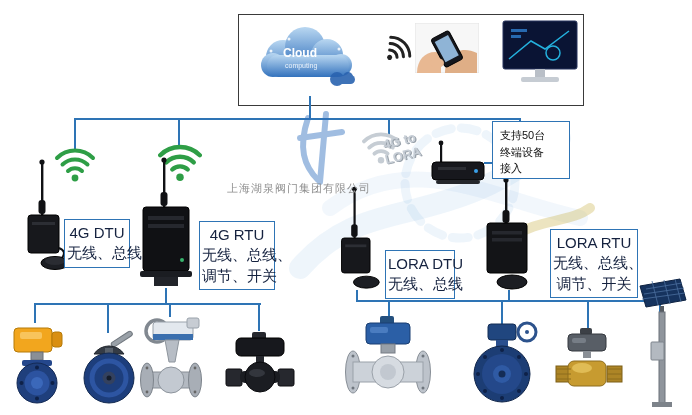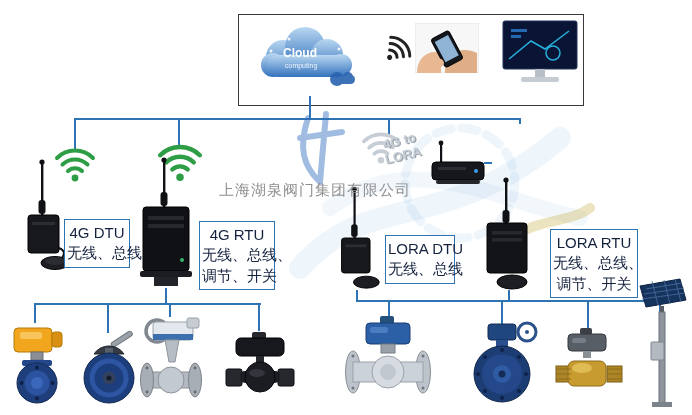--- a/index.html
+++ b/index.html
@@ -10,21 +10,21 @@
   .vline{position:absolute;width:2px;background:#2E74B5}
   .abs{position:absolute}
   .topbox{position:absolute;left:238px;top:14px;width:346px;height:92px;
           border:1px solid #3a3a3a;background:#fff}
   .labelbox{position:absolute;background:#fff;border:1px solid #2E74B5;
             font-size:15px;line-height:1.35;color:#15223f;text-align:center;
             padding:3px 2px;display:flex;flex-direction:column;justify-content:space-between;z-index:5}
   .labelbox span{display:block;white-space:nowrap}
   .supportbox{font-size:11px;text-align:left;padding:5px 7px;line-height:1.5;
               justify-content:flex-start;color:#111}
-  .watermark{position:absolute;left:219px;top:181px;font-size:15px;color:#8f8f8f;
+  .watermark{position:absolute;left:227px;top:181px;font-size:11px;color:#8f8f8f;
              letter-spacing:1px;z-index:4;white-space:nowrap}
   .gwtext{position:absolute;left:383px;top:134px;transform:rotate(-14deg);
           font-size:13px;font-weight:bold;color:#c6cdd5;
           text-shadow:1px 1px 0 #98a1aa;line-height:1.15;text-align:center;z-index:4}
   .gwtext span{display:block}
   .comp{position:absolute;z-index:3}
   svg{display:block}
 </style>
 </head>
 <body>
@@ -165,20 +165,25 @@
   </div>
   <svg class="comp" style="left:428px;top:140px" width="60" height="48" viewBox="0 0 60 48">
     <circle cx="13" cy="3" r="2.4" fill="#101114"></circle>
     <rect x="12" y="4" width="2.2" height="18" fill="#101114"></rect>
     <rect x="4" y="22" width="52" height="18" rx="4" fill="#17181d" stroke="#000"></rect>
     <rect x="10" y="27" width="28" height="3" fill="#2c2e34"></rect>
     <circle cx="48" cy="31" r="2" fill="#3aa0e8"></circle>
     <rect x="8" y="40" width="44" height="4" rx="2" fill="#24262b"></rect>
   </svg>
 
+  <div class="labelbox supportbox" style="left:492px;top:121px;width:78px;height:58px">
+    <span>支持50台</span>
+    <span>终端设备</span>
+    <span>接入</span>
+  </div>
 
   <svg class="comp" style="left:22px;top:158px" width="50" height="114" viewBox="0 0 50 114">
     <circle cx="20" cy="4" r="2.6" fill="#101114"></circle>
     <rect x="19" y="5" width="2.4" height="52" fill="#101114"></rect>
     <rect x="16.5" y="42" width="7" height="14" rx="3" fill="#101114"></rect>
     <rect x="6" y="57" width="31" height="38" rx="3" fill="#17181c" stroke="#000"></rect>
     <rect x="10" y="64" width="23" height="3" fill="#2c2e34"></rect>
     <path d="M37 90 q8 3 3 10" stroke="#101114" fill="none" stroke-width="2"></path>
     <ellipse cx="33" cy="105" rx="14" ry="6.5" fill="#1c1e23" stroke="#000"></ellipse>
     <ellipse cx="33" cy="103" rx="10" ry="4" fill="#2a2c32"></ellipse>
@@ -206,21 +211,21 @@
   </div>
 
   <svg class="comp" style="left:336px;top:184px" width="46" height="108" viewBox="0 0 50 114">
     <circle cx="20" cy="4" r="2.6" fill="#101114"></circle>
     <rect x="19" y="5" width="2.4" height="52" fill="#101114"></rect>
     <rect x="16.5" y="42" width="7" height="14" rx="3" fill="#101114"></rect>
     <rect x="6" y="57" width="31" height="38" rx="3" fill="#17181c" stroke="#000"></rect>
     <rect x="10" y="64" width="23" height="3" fill="#2c2e34"></rect>
     <ellipse cx="33" cy="105" rx="14" ry="6.5" fill="#1c1e23" stroke="#000"></ellipse>
   </svg>
-  <div class="labelbox" style="left:385px;top:235px;width:70px">
+  <div class="labelbox" style="left:385px;top:250px;width:70px">
     <span>LORA DTU</span>
     <span>无线、总线</span>
   </div>
 
   <svg class="comp" style="left:482px;top:176px" width="54" height="116" viewBox="0 0 54 116">
     <circle cx="24" cy="4" r="2.6" fill="#101114"></circle>
     <rect x="23" y="5" width="2.4" height="44" fill="#101114"></rect>
     <rect x="20.5" y="34" width="7" height="13" rx="3" fill="#101114"></rect>
     <rect x="5" y="47" width="40" height="50" rx="3" fill="#131417" stroke="#000"></rect>
     <rect x="10" y="55" width="30" height="3.5" fill="#26282e"></rect>

